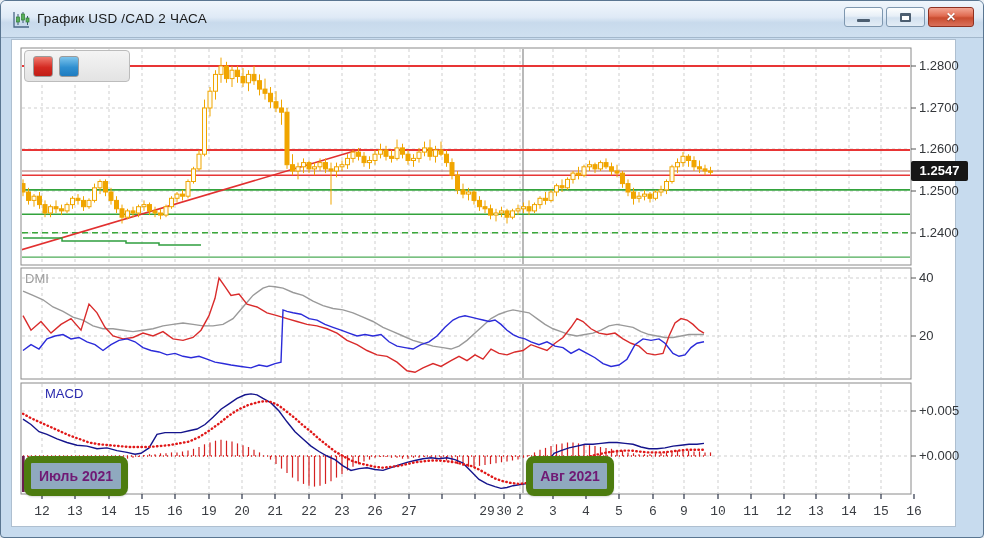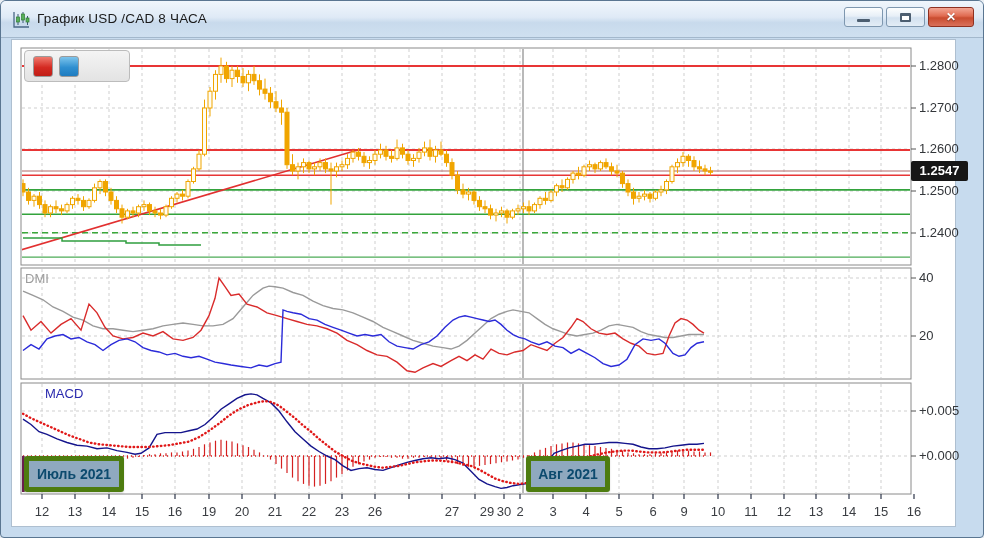--- a/index.html
+++ b/index.html
@@ -11,25 +11,25 @@
   .wbtn{height:20px;border-radius:3px;border:1px solid #7e97af;box-sizing:border-box;display:flex;align-items:center;justify-content:center;}
   .wbtn.minmax{width:39px;background:linear-gradient(to bottom,#fdfefe,#e7eff7 45%,#d3e1ef 55%,#e3edf6);}
   .wbtn.close{width:46px;background:linear-gradient(to bottom,#f3a795,#e06a50 45%,#c94c2f 55%,#d9705a);border-color:#8e3121;}
   .glyph-min{width:13px;height:3px;background:#4c5e70;border-radius:1px;margin-top:6px;}
   .glyph-max{width:11px;height:9px;border:2px solid #4c5e70;border-top-width:3px;border-radius:1px;box-sizing:border-box;background:#fff;}
   .glyph-close{color:#fff;font-size:12px;font-weight:bold;text-shadow:0 1px 1px rgba(0,0,0,.45);line-height:1;}
   .client{position:absolute;left:10px;top:38px;width:945px;height:488px;background:#ffffff;border:1px solid #aebfd0;box-sizing:border-box;}
   svg.gfx{position:absolute;left:0;top:0;z-index:2;pointer-events:none;}
   .lbl{position:absolute;z-index:3;}
   .axis-lbl{font-size:13px;color:#33363a;}
-  .x-lbl{font-size:13px;color:#3a3d42;text-align:center;}
+  .x-lbl{font-size:13px;color:#3a3d42;text-align:center;font-family:Liberation Mono, monospace;}
   .panel-lbl-dmi{font-size:13px;color:#9b9b9b;}
   .panel-lbl-macd{font-size:13px;color:#2a2aae;}
   .price-tag{background:#161616;color:#ffffff;font-size:13px;font-weight:bold;text-align:center;line-height:20px;border-radius:2px;}
-  .month-box{background:#8fa9bf;border:5px solid #4d7c0f;border-radius:3px;color:#0c4a6e;font-size:14px;font-weight:bold;text-align:center;line-height:24px;box-shadow:0 1px 2px rgba(0,0,0,.15);}
+  .month-box{background:#8fa9bf;border:7px solid #4d7c0f;border-radius:8px;color:#701a75;font-size:14px;font-weight:bold;text-align:center;line-height:24px;box-shadow:0 1px 2px rgba(0,0,0,.15);}
   .toolbar{position:absolute;z-index:4;background:linear-gradient(to bottom,#f4f4f4,#e3e3e3);border:1px solid #bcbcbc;border-radius:4px;display:flex;align-items:center;gap:6px;padding:0 8px;box-sizing:border-box;}
   .tb-btn{width:20px;height:21px;border-radius:3px;border:1px solid #9a9a9a;box-sizing:border-box;}
   .tb-red{background:linear-gradient(to bottom,#f07a6e,#d42a22 55%,#c01d16);}
   .tb-blue{background:linear-gradient(to bottom,#7cc4ec,#2f8fd0 55%,#1f7cc0);}
 </style>
 </head>
 <body>
 
 <div class="window">
   <div class="titlebar">
@@ -37,21 +37,21 @@
       <svg width="20" height="20" viewBox="0 0 20 20">
         <path d="M3 2 L3 17 L18 17" stroke="#4a6886" stroke-width="1.3" fill="none"></path>
         <line x1="7" y1="4" x2="7" y2="15" stroke="#3e5a74" stroke-width="1"></line>
         <rect x="5.5" y="7" width="3" height="5" fill="#58b05a" stroke="#2e7d32" stroke-width=".7"></rect>
         <line x1="12" y1="2" x2="12" y2="13" stroke="#3e5a74" stroke-width="1"></line>
         <rect x="10.5" y="4" width="3" height="6" fill="#58b05a" stroke="#2e7d32" stroke-width=".7"></rect>
         <line x1="16.5" y1="6" x2="16.5" y2="15" stroke="#3e5a74" stroke-width="1"></line>
         <rect x="15" y="8" width="3" height="4" fill="#58b05a" stroke="#2e7d32" stroke-width=".7"></rect>
       </svg>
     </span>
-    <span class="title-text">График USD /CAD  8 ЧАСА</span>
+    <span class="title-text">График USD /CAD  2 ЧАСА</span>
     <div class="win-buttons">
       <div class="wbtn minmax">
           <div class="glyph-min"></div>
         </div>
       <div class="wbtn minmax">
           <div class="glyph-max"></div>
         </div>
       <div class="wbtn close">
           <span class="glyph-close">✕</span>
         </div>
@@ -628,21 +628,21 @@
       <span class="lbl x-lbl" style="left: 60px; top: 503px; width: 28px;">13</span>
       <span class="lbl x-lbl" style="left: 94px; top: 503px; width: 28px;">14</span>
       <span class="lbl x-lbl" style="left: 127px; top: 503px; width: 28px;">15</span>
       <span class="lbl x-lbl" style="left: 160px; top: 503px; width: 28px;">16</span>
       <span class="lbl x-lbl" style="left: 194px; top: 503px; width: 28px;">19</span>
       <span class="lbl x-lbl" style="left: 227px; top: 503px; width: 28px;">20</span>
       <span class="lbl x-lbl" style="left: 260px; top: 503px; width: 28px;">21</span>
       <span class="lbl x-lbl" style="left: 294px; top: 503px; width: 28px;">22</span>
       <span class="lbl x-lbl" style="left: 327px; top: 503px; width: 28px;">23</span>
       <span class="lbl x-lbl" style="left: 360px; top: 503px; width: 28px;">26</span>
-      <span class="lbl x-lbl" style="left: 394px; top: 503px; width: 28px; margin-left: 43px;">27</span>
+      <span class="lbl x-lbl" style="left: 394px; top: 503px; width: 28px;">27</span>
       <span class="lbl x-lbl" style="left: 415px; top: 503px; width: 28px; margin-top: 42px;">28</span>
       <span class="lbl x-lbl" style="left: 472px; top: 503px; width: 28px;">29</span>
       <span class="lbl x-lbl" style="left: 489px; top: 503px; width: 28px;">30</span>
       <span class="lbl x-lbl" style="left: 505px; top: 503px; width: 28px;">2</span>
       <span class="lbl x-lbl" style="left: 538px; top: 503px; width: 28px;">3</span>
       <span class="lbl x-lbl" style="left: 571px; top: 503px; width: 28px;">4</span>
       <span class="lbl x-lbl" style="left: 604px; top: 503px; width: 28px;">5</span>
       <span class="lbl x-lbl" style="left: 638px; top: 503px; width: 28px;">6</span>
       <span class="lbl x-lbl" style="left: 669px; top: 503px; width: 28px;">9</span>
       <span class="lbl x-lbl" style="left: 703px; top: 503px; width: 28px;">10</span>

